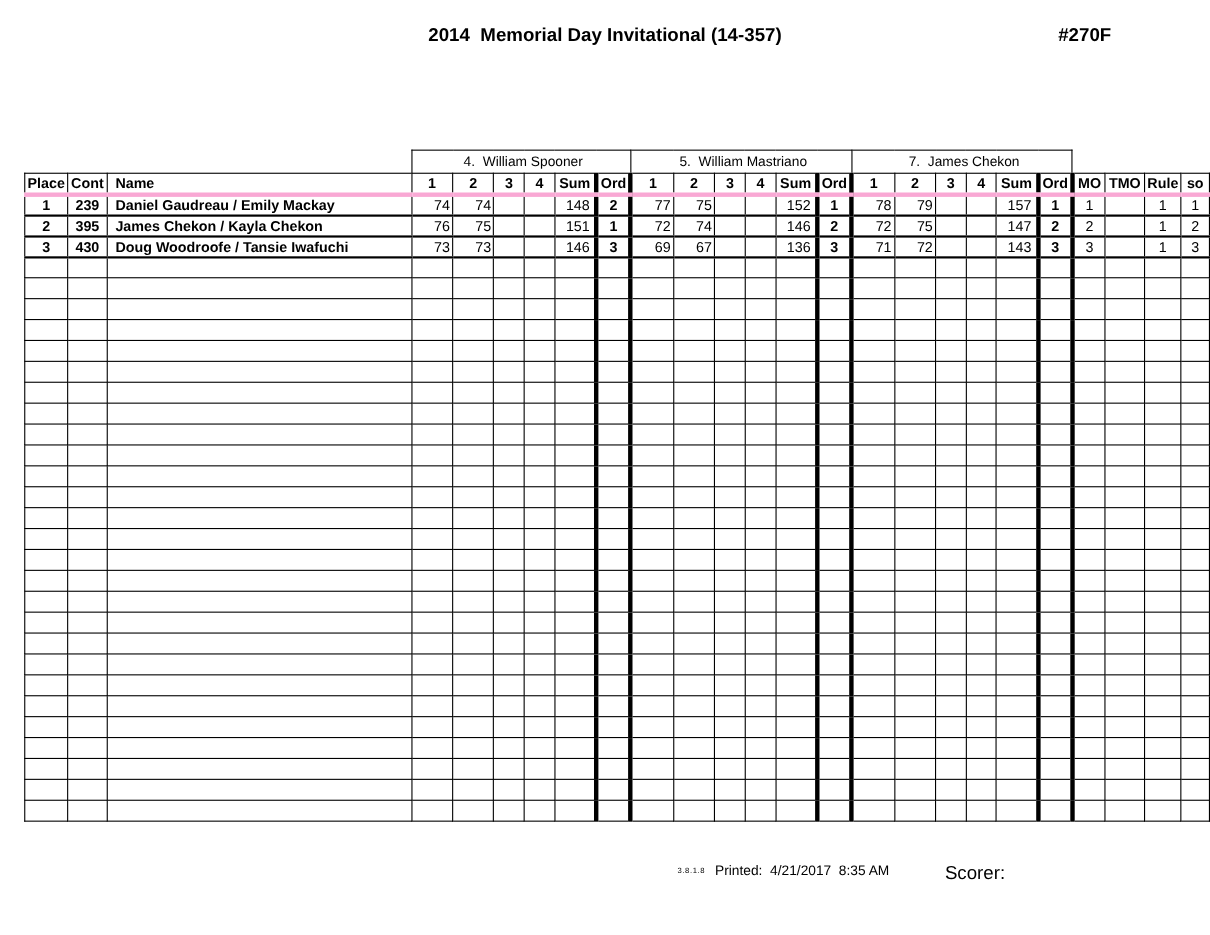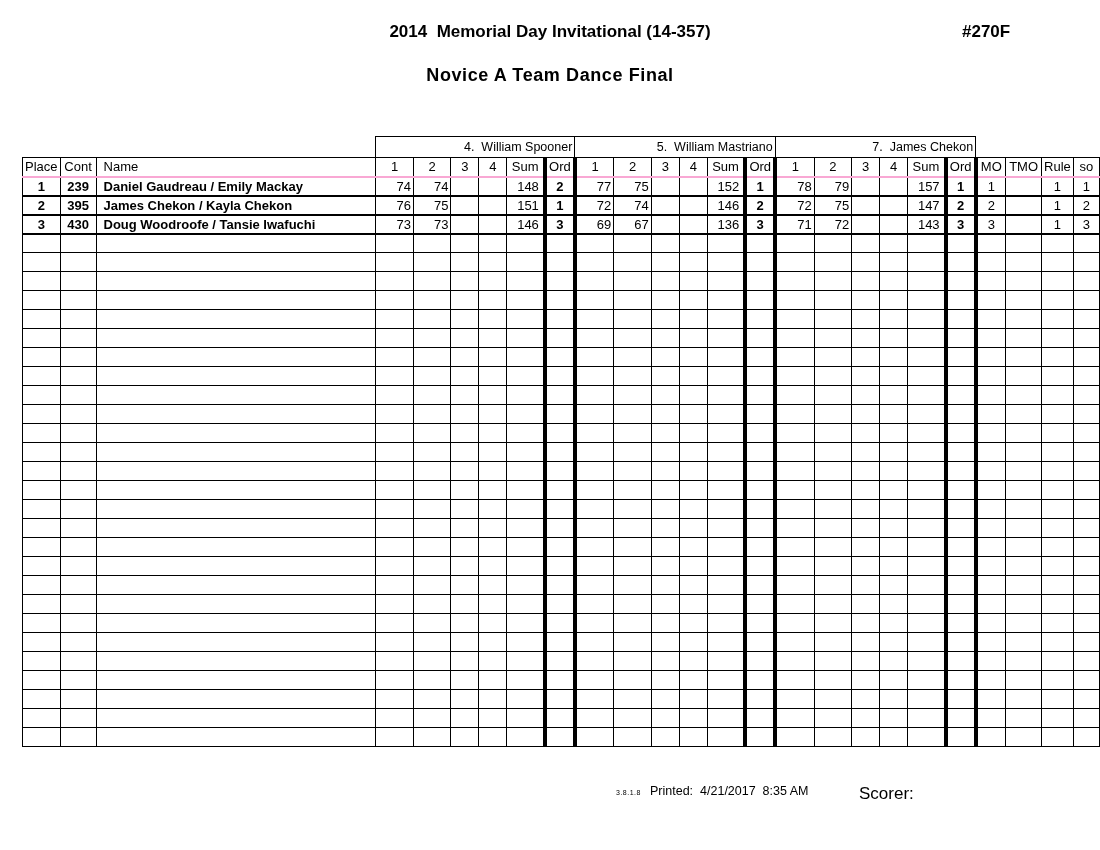--- a/index.html
+++ b/index.html
@@ -18,44 +18,43 @@
 
   
   .table-wrap { position: absolute; left: 22px; top: 136px; }
   table.score-table { border-collapse: collapse; table-layout: fixed; }
   .score-table td, .score-table th {
     border: 1px solid #000; height: 19px; font-size: 13px; padding: 0 2px;
     overflow: hidden; white-space: nowrap; text-align: center; font-weight: normal;
   }
   tr.judge-row td { border: none; height: 21px; }
   tr.judge-row td.judge-box {
-    border: 1px solid #000; text-align: right; padding-left: 6px;
+    border: 1px solid #000; text-align: center; padding-left: 6px;
     font-size: 12.5px; white-space: pre;
   }
-  tr.cols th { border-bottom: 2px solid #f9a8d4; }
+  tr.cols th { border-bottom: 4px solid #f9a8d4; font-weight: bold; }
   tr.cols th.name, td.name { text-align: left; padding-left: 7px; }
   td.s   { text-align: left; padding-left: 20px; }
   td.sum { text-align: right; padding-right: 4px; }
   .ord   { border-left: 4px solid #000 !important; border-right: 4px solid #000 !important; }
   .b { font-weight: bold !important; }
   tr.data-row td { border-bottom-width: 2px; }
 
   
   .footer-ver     { position: absolute; left: 616px; top: 789px; font-size: 7px; letter-spacing: 0.5px; }
   .footer-printed { position: absolute; left: 650px; top: 784px; font-size: 12.5px; white-space: pre; }
   .footer-scorer  { position: absolute; left: 859px; top: 784px; font-size: 17px; }
 </style>
 </head>
 <body>
 
 <div class="page">
 
 
   <div class="title-line t-main">2014  Memorial Day Invitational (14-357)</div>
-  <div class="title-line t-event">Novice A Team Dance Final</div>
   <div class="heat-num">#270F</div>
 
   <div class="table-wrap">
     <table class="score-table">
       <colgroup>
         <col style="width:36px">
           <col style="width:36px">
           <col style="width:280px">
         <col style="width:28px">
           <col style="width:28px">

